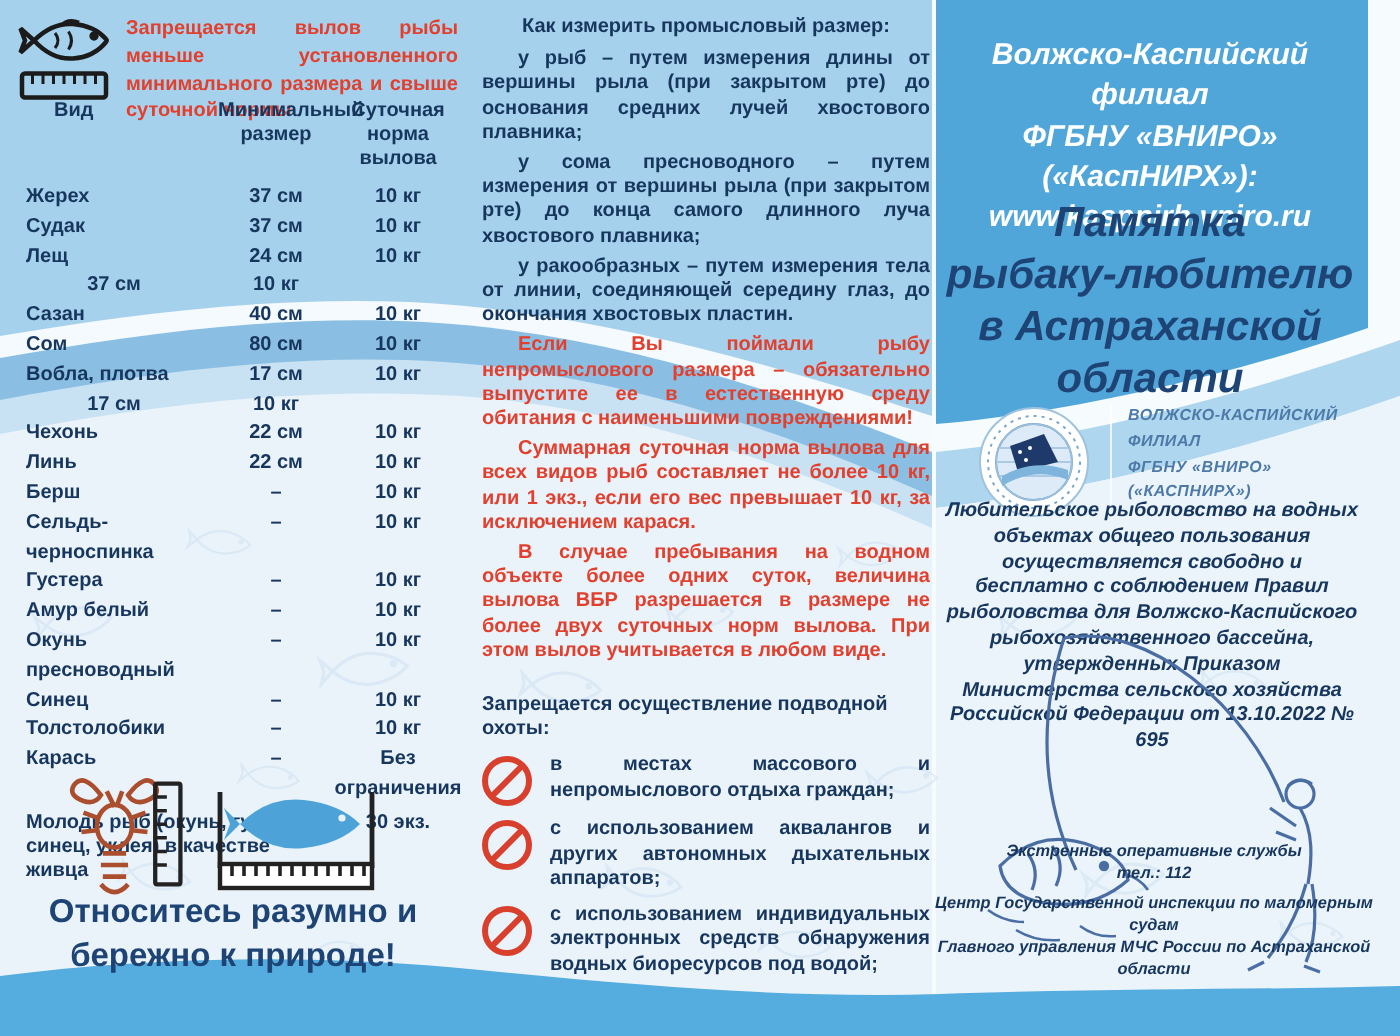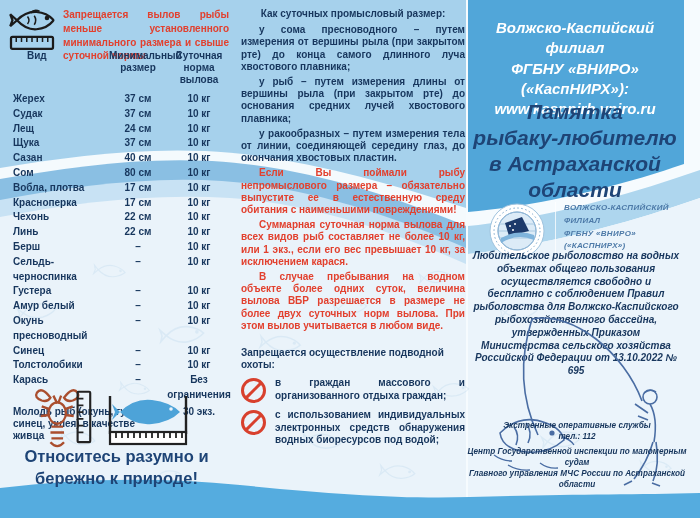--- a/index.html
+++ b/index.html
@@ -198,41 +198,39 @@
             <div class="c1">Судак</div>
             <div class="c2">37 см</div>
             <div class="c3">10 кг</div>
           </div>
           <div class="frow">
             <div class="c1">Лещ</div>
             <div class="c2">24 см</div>
             <div class="c3">10 кг</div>
           </div>
           <div class="frow">
-            <div class="c1">Щука</div>
             <div class="c2">37 см</div>
             <div class="c3">10 кг</div>
           </div>
           <div class="frow">
             <div class="c1">Сазан</div>
             <div class="c2">40 см</div>
             <div class="c3">10 кг</div>
           </div>
           <div class="frow">
             <div class="c1">Сом</div>
             <div class="c2">80 см</div>
             <div class="c3">10 кг</div>
           </div>
           <div class="frow">
             <div class="c1">Вобла, плотва</div>
             <div class="c2">17 см</div>
             <div class="c3">10 кг</div>
           </div>
           <div class="frow">
-            <div class="c1">Красноперка</div>
             <div class="c2">17 см</div>
             <div class="c3">10 кг</div>
           </div>
           <div class="frow">
             <div class="c1">Чехонь</div>
             <div class="c2">22 см</div>
             <div class="c3">10 кг</div>
           </div>
           <div class="frow">
             <div class="c1">Линь</div>
@@ -305,32 +303,36 @@
         <rect x="2" y="42" width="76" height="12" fill="#fff" stroke="#222" stroke-width="2.2"></rect>
         <path d="M8 42 v6 M14 42 v6 M20 42 v6 M26 42 v6 M32 42 v6 M38 42 v6 M44 42 v6 M50 42 v6 M56 42 v6 M62 42 v6 M68 42 v6 M74 42 v6" stroke="#222" stroke-width="1.8"></path>
       </svg>
     </div>
 
     <div class="slogan">Относитесь разумно и
 бережно к природе!</div>
   </div>
 
   <div class="panel" id="middle">
-    <div class="m-title">Как суточных промысловый размер:</div>
+    <div class="m-title">Как измерить промысловый размер:</div>
+    <p class="mp">у рыб – путем измерения длины от вершины рыла (при закрытом рте) до основания средних лучей хвостового плавника;</p>
     <p class="mp">у сома пресноводного – путем измерения от вершины рыла (при закрытом рте) до конца самого длинного луча хвостового плавника;</p>
-    <p class="mp">у рыб – путем измерения длины от вершины рыла (при закрытом рте) до основания средних лучей хвостового плавника;</p>
     <p class="mp">у ракообразных – путем измерения тела от линии, соединяющей середину глаз, до окончания хвостовых пластин.</p>
     <p class="rp">Если Вы поймали рыбу непромыслового размера – обязательно выпустите ее в естественную среду обитания с наименьшими повреждениями!</p>
     <p class="rp">Суммарная суточная норма вылова для всех видов рыб составляет не более 10 кг, или 1 экз., если его вес превышает 10 кг, за исключением карася.</p>
     <p class="rp">В случае пребывания на водном объекте более одних суток, величина вылова ВБР разрешается в размере не более двух суточных норм вылова. При этом вылов учитывается в любом виде.</p>
     <div class="proh-title">Запрещается осуществление подводной охоты:</div>
     <div id="prohibition-list">
         <div class="pitem">
           <span class="noicon"></span>
-          <div class="ptext">в граждан массового и организованного отдыха граждан;</div>
+          <div class="ptext">в местах массового и непромыслового отдыха граждан;</div>
+        </div>
+        <div class="pitem">
+          <span class="noicon"></span>
+          <div class="ptext">с использованием аквалангов и других автономных дыхательных аппаратов;</div>
         </div>
         <div class="pitem">
           <span class="noicon"></span>
           <div class="ptext">с использованием индивидуальных электронных средств обнаружения водных биоресурсов под водой;</div>
         </div>
       </div>
   </div>
 
   <div class="panel" id="right">
     <div class="org-header">Волжско-Каспийский филиал

